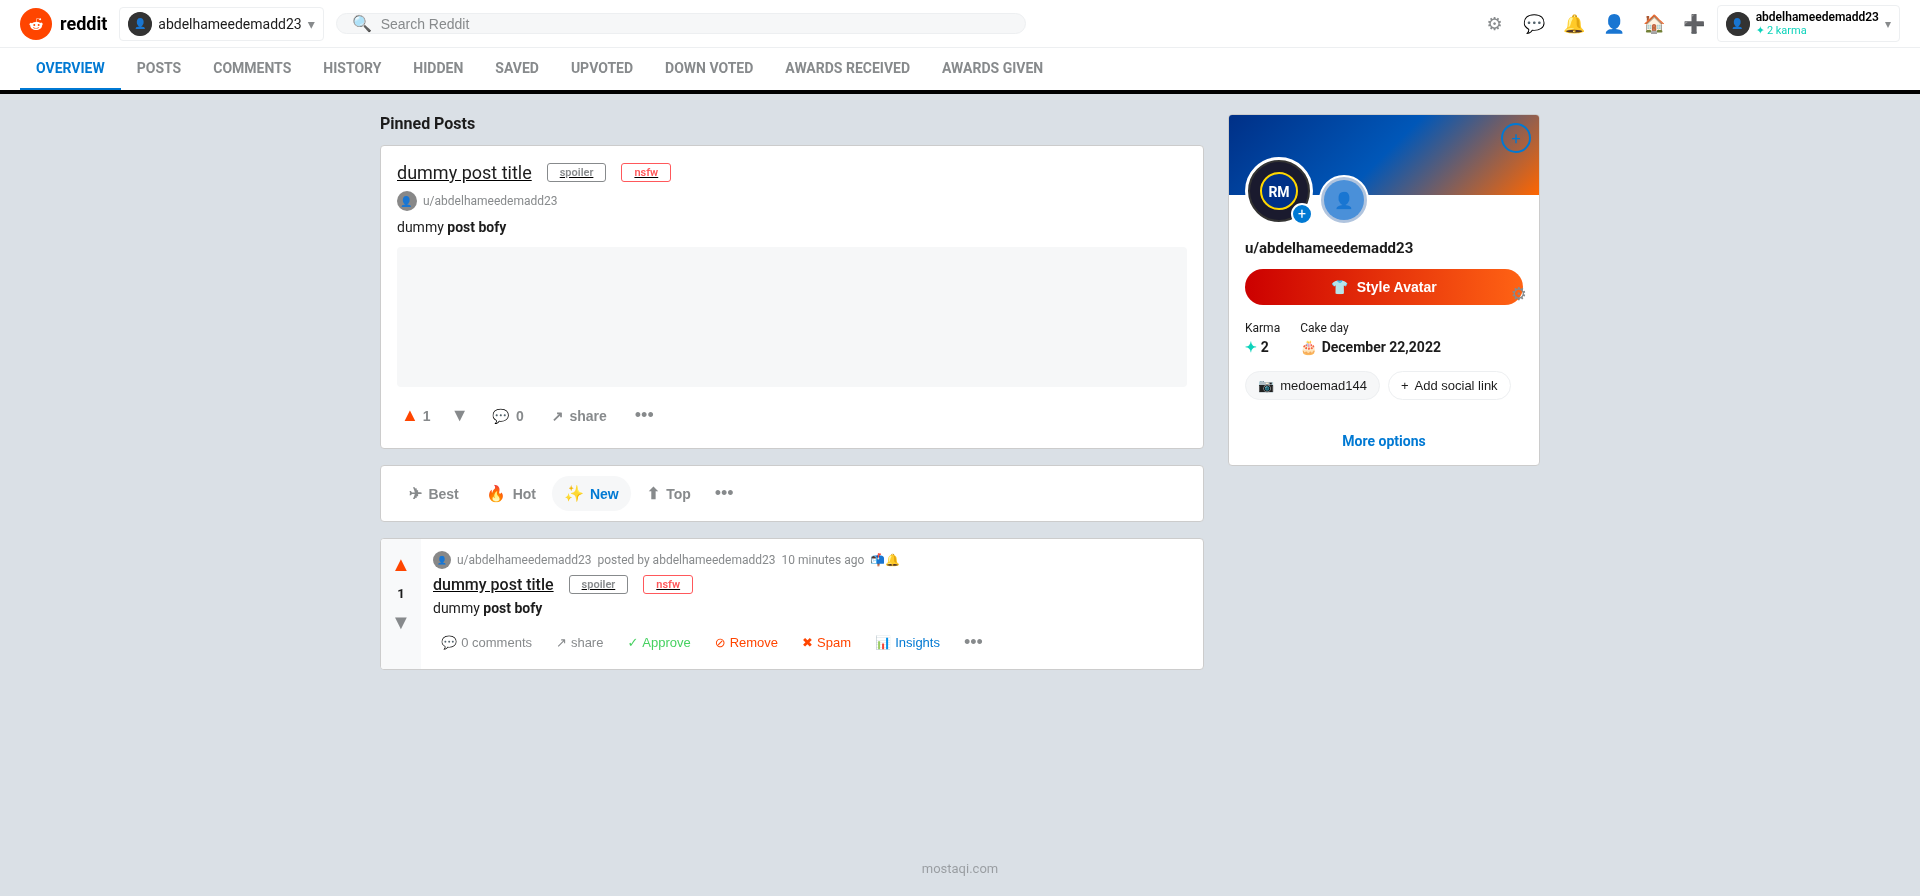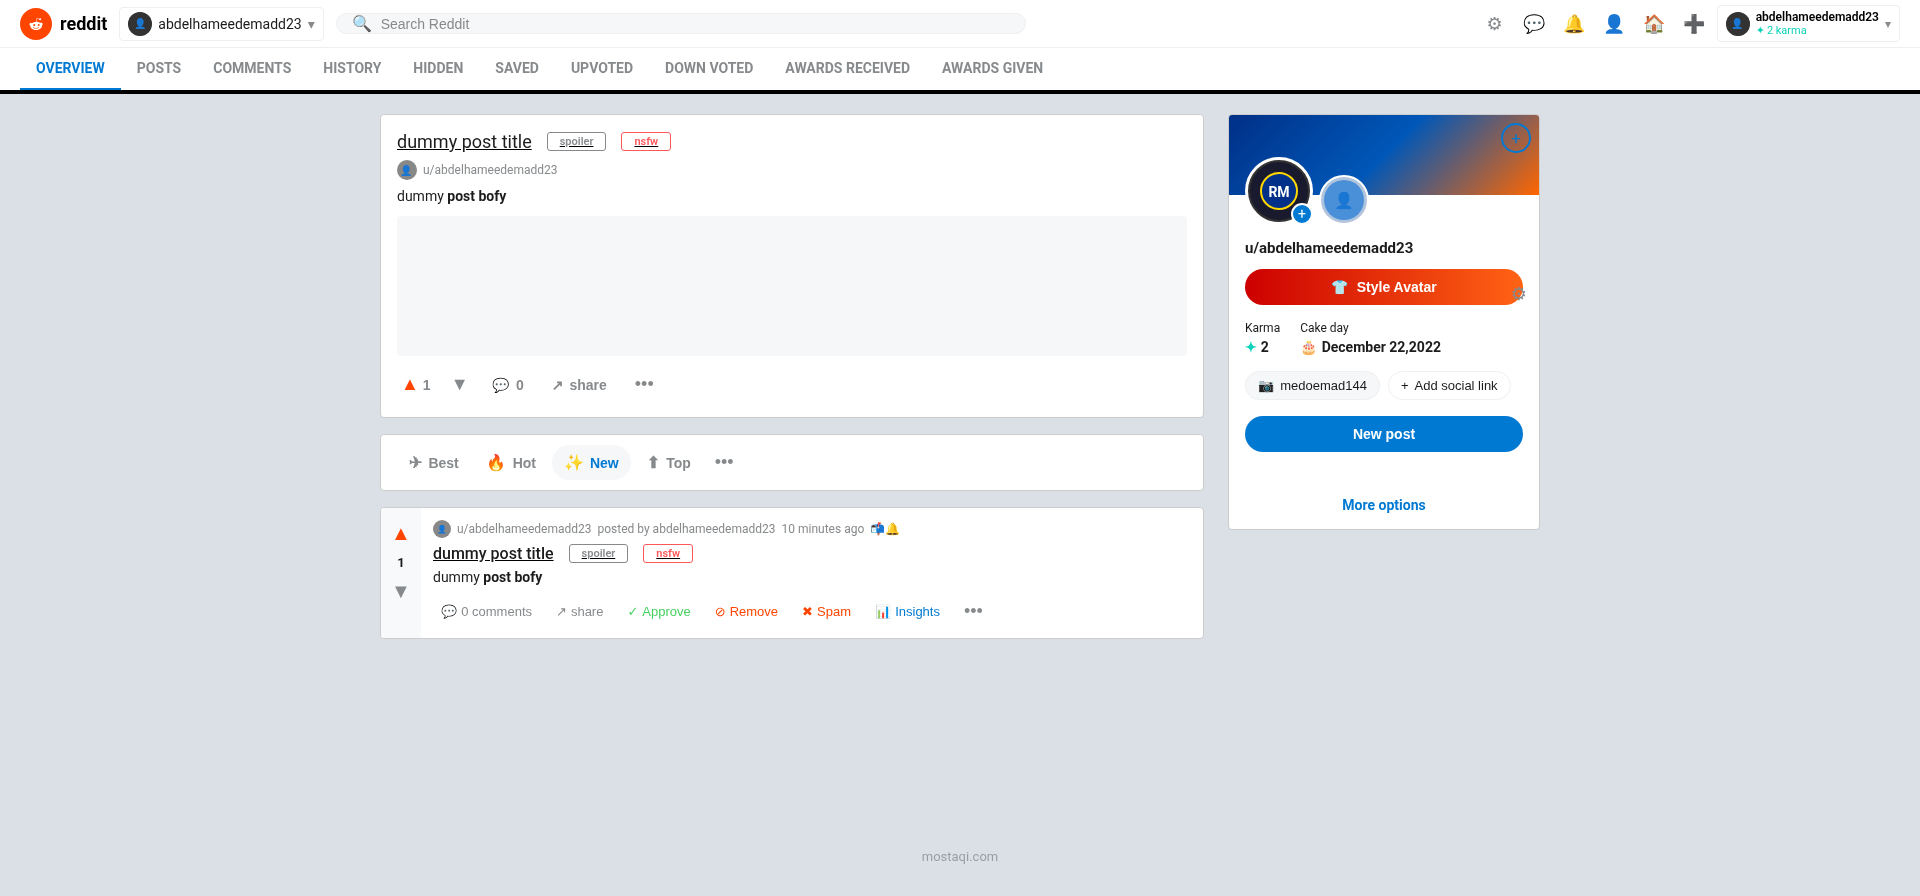--- a/index.html
+++ b/index.html
@@ -271,21 +271,21 @@
     }
     .more-options-link {
       display: block; text-align: center; color: #0079d3;
       font-size: 14px; font-weight: 700; cursor: pointer;
       text-decoration: none;
       margin-top: 33px;
     }
 
     
     .watermark {
-      position: fixed; bottom: 32px; left: 50%;
+      position: fixed; bottom: 20px; left: 50%;
       transform: translateX(-50%);
       color: rgba(0,0,0,0.3); font-size: 13px; pointer-events: none;
     }
   </style>
 </head>
 <body>
 
 <header class="header">
   <a class="reddit-logo" href="#">
     <div class="reddit-icon">
@@ -339,20 +339,21 @@
   <a class="nav-tab" href="#">HIDDEN</a>
   <a class="nav-tab" href="#">SAVED</a>
   <a class="nav-tab" href="#">UPVOTED</a>
   <a class="nav-tab" href="#">DOWN VOTED</a>
   <a class="nav-tab" href="#">AWARDS RECEIVED</a>
   <a class="nav-tab" href="#">AWARDS GIVEN</a>
 </nav>
 
 <div class="main-container">
   <div class="left-col">
+    <div class="section-title">Pinned Posts</div>
 
     <div class="post-card">
       <div class="post-card-inner">
         <div class="post-title-row">
           <span class="post-title">dummy post title</span>
           <span class="badge badge-spoiler">spoiler</span>
           <span class="badge badge-nsfw">nsfw</span>
         </div>
         <div class="post-author-row">
           <div class="author-avatar" style="background:#888;display:flex;align-items:center;justify-content:center;font-size:10px;color:white;">👤</div>
@@ -516,21 +517,20 @@
             <button class="social-link-btn">
               <span style="color:#e1306c;">📷</span>
               <span>medoemad144</span>
             </button>
             <button class="add-social-btn">
               <span>+</span>
               <span>Add social link</span>
             </button>
           </div>
 
-          <button class="new-post-btn">New post</button>
 
           <a class="more-options-link" href="#">More options</a>
         </div>
       </div>
     </div>
   </div>
 </div>
 
 <div class="watermark">mostaqi.com</div>
 

